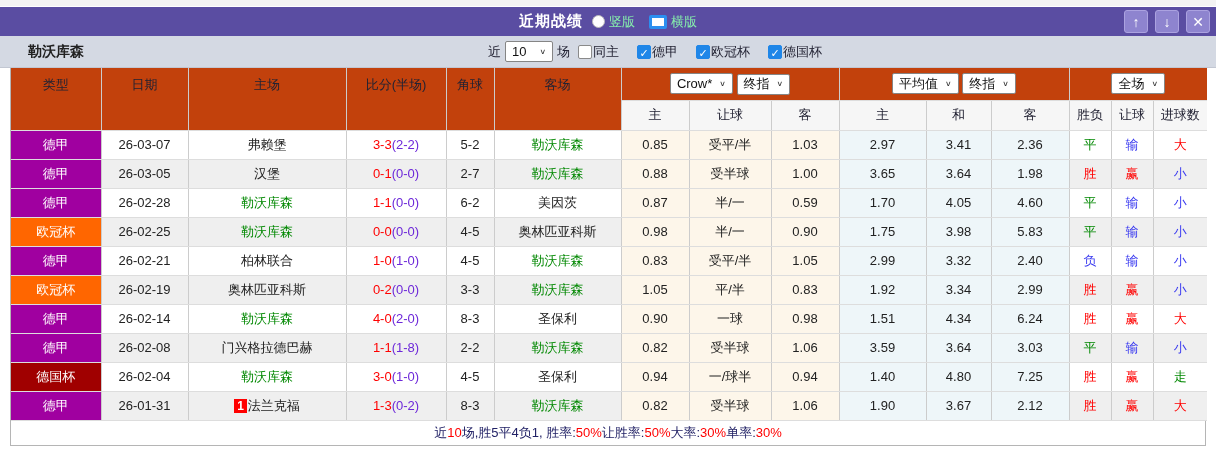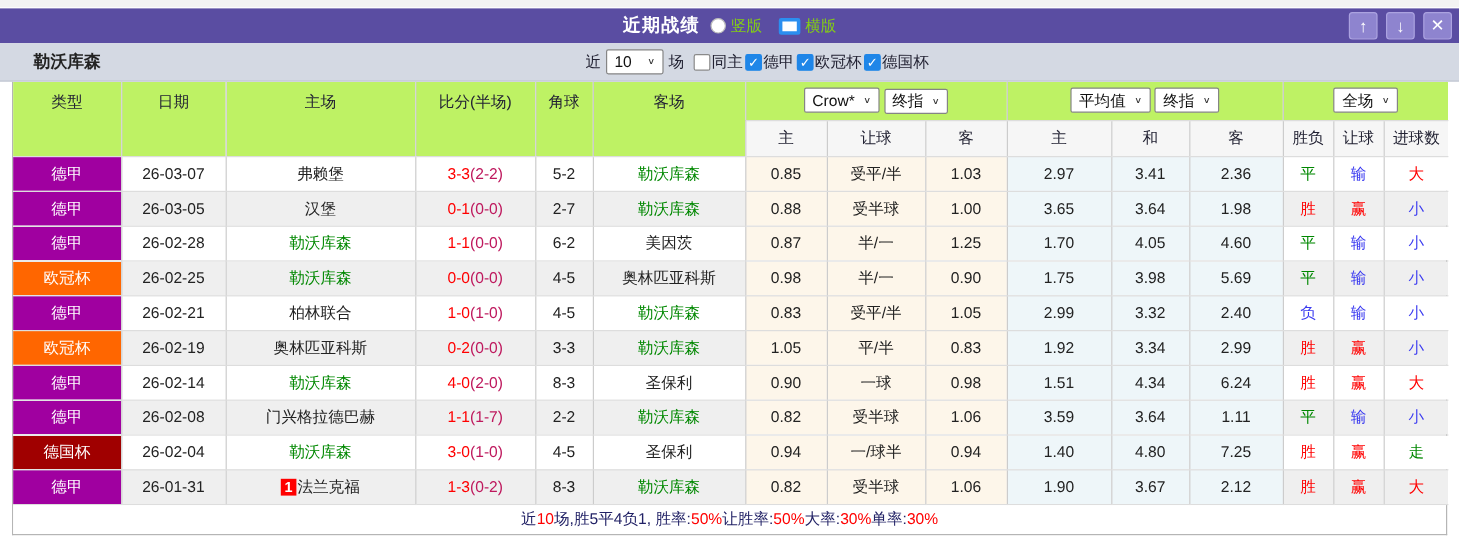--- a/index.html
+++ b/index.html
@@ -5,21 +5,21 @@
   * { margin:0; padding:0; box-sizing:border-box; }
   body { font-family:"Liberation Sans","DejaVu Sans",sans-serif; background:#fff; width:1216px; }
   .app { width:1216px; height:453px; background:#fff; position:relative; overflow:hidden; }
   .topstrip { height:7px; background:#f3f3f3; border-bottom:1px solid #fff; }
 
   
   .titlebar { height:29px; background:#5a4da2; position:relative; display:flex; align-items:center; justify-content:center; }
   .titlebar .center { display:flex; align-items:center; gap:9px; }
   .tb-title { color:#fff; font-weight:bold; font-size:15px; letter-spacing:1px; }
   .radio-group { display:flex; align-items:center; gap:14px; }
-  .radio-item { display:flex; align-items:center; gap:4px; color:#84cc16; font-size:13px; cursor:pointer; }
+  .radio-item { display:flex; align-items:center; gap:4px; color:#86efac; font-size:13px; cursor:pointer; }
   .radio { width:13px; height:13px; border-radius:50%; background:#fff; border:1px solid #bbb; display:inline-block; }
   .radio.sel { border:3px solid #2b8ff0; width:14px; height:14px; }
   .tb-buttons { position:absolute; right:6px; top:3px; display:flex; gap:7px; }
   .tb-btn { width:24px; height:23px; background:#8e84cf; border:1px solid #aba2e0; border-radius:3px; color:#fff; font-size:14px; font-weight:bold; display:flex; align-items:center; justify-content:center; cursor:pointer; }
 
   
   .filterbar { height:32px; background:#d4d9e3; position:relative; display:flex; align-items:center; border-bottom:1px solid #c2c7d2; }
   .team-name { position:absolute; left:28px; font-weight:bold; font-size:14px; color:#222; }
   .filters { position:absolute; left:488px; display:flex; align-items:center; font-size:13px; color:#223; gap:4px; }
   .cb { width:14px; height:14px; border:1px solid #8a8a8a; background:#fff; border-radius:2px; display:inline-block; margin-right:1px; vertical-align:-2px; }
@@ -28,31 +28,31 @@
 
   
   .sel { display:inline-flex; align-items:center; justify-content:space-between; gap:7px; background:#fff; border:1px solid #858585; border-radius:2px; padding:1px 6px; height:21px; font-size:13px; color:#111; cursor:pointer; }
   .chev { font-size:9px; color:#333; transform:scaleY(0.8); }
 
   
   .tablewrap { margin:0 10px; border:1px solid #b5b5b5; border-top:none; }
   table { border-collapse:collapse; table-layout:fixed; width:1196px; }
   th, td { border-right:1px solid #ccc; border-bottom:1px solid #ddd; text-align:center; font-weight:normal; font-size:13px; color:#222; overflow:hidden; white-space:nowrap; }
   th:last-child, td:last-child { border-right:none;margin-left:15px; }
-  thead tr.h1 th { background:#bef264; height:32px; }
+  thead tr.h1 th { background:#c2410c; height:32px; }
   thead th.span2 { vertical-align:top; padding-top:8px; background:#e4e6e8; color:#223; }
   thead tr.h2 th { background:#f6f6f6; height:30px; color:#223; }
   tbody td { height:29px; }
   tbody tr:nth-child(even) td { background:#efefef; }
   tbody tr:nth-child(odd) td { background:#fff; }
   tbody td.league { color:#fff; font-size:13px; }
   tbody td.cream { background:#fdf6ea !important; }
   tbody td.blue  { background:#eef6f9 !important; }
   .c-red { color:#ff0000; } .c-green { color:#008800; } .c-blue { color:#3a3af0; } .c-dark { color:#223; }
-  .ft { color:#ff0000; } .ht { color:#be185d; }
+  .ft { color:#ff0000; } .ht { color:#6d28d9; }
   .badge1 { display:inline-block; background:#ff0000; color:#fff; font-size:12px; font-weight:bold; padding:0 3px; margin-right:1px; }
   .green-team { color:#008800; }
 
   
   .footer { height:24px; display:flex; align-items:center; justify-content:center; font-size:13px; background:#fff; }
   .footer .c-dark { color:#222266; }
 </style>
 </head>
 <body>
 
@@ -88,21 +88,21 @@
 
   <div class="filterbar">
     <span class="team-name">勒沃库森</span>
     <div class="filters">
       <span>近</span>
       <span class="sel" style="width:48px">
         <span>10</span>
           <span class="chev">∨</span>
       </span>
       <span>场</span>
-      <span style="display:flex;align-items:center;gap:2px;margin-left:4px">
+      <span style="display:flex;align-items:center;gap:18px;margin-left:4px">
           <span class="cb-item">
             <span class="cb"></span>
             <span>同主</span>
           </span>
           <span class="cb-item">
             <span class="cb checked">✓</span>
             <span>德甲</span>
           </span>
           <span class="cb-item">
             <span class="cb checked">✓</span>
@@ -219,41 +219,41 @@
           </tr>
           <tr>
             <td class="league" style="background: rgb(160, 0, 160);">德甲</td>
             <td>26-02-28</td>
             <td class="green-team">勒沃库森</td>
             <td><span class="ft">1-1</span><span class="ht">(0-0)</span></td>
             <td>6-2</td>
             <td>美因茨</td>
             <td class="cream">0.87</td>
             <td class="cream">半/一</td>
-            <td class="cream">1.25</td>
+            <td class="cream">0.59</td>
             <td class="blue">1.70</td>
             <td class="blue">4.05</td>
             <td class="blue">4.60</td>
             <td class="c-green">平</td>
             <td class="c-blue">输</td>
             <td class="c-blue">小</td>
           </tr>
           <tr>
             <td class="league" style="background: rgb(255, 102, 0);">欧冠杯</td>
             <td>26-02-25</td>
             <td class="green-team">勒沃库森</td>
             <td><span class="ft">0-0</span><span class="ht">(0-0)</span></td>
             <td>4-5</td>
             <td>奥林匹亚科斯</td>
             <td class="cream">0.98</td>
             <td class="cream">半/一</td>
             <td class="cream">0.90</td>
             <td class="blue">1.75</td>
             <td class="blue">3.98</td>
-            <td class="blue">5.69</td>
+            <td class="blue">5.83</td>
             <td class="c-green">平</td>
             <td class="c-blue">输</td>
             <td class="c-blue">小</td>
           </tr>
           <tr>
             <td class="league" style="background: rgb(160, 0, 160);">德甲</td>
             <td>26-02-21</td>
             <td>柏林联合</td>
             <td><span class="ft">1-0</span><span class="ht">(1-0)</span></td>
             <td>4-5</td>
@@ -299,29 +299,29 @@
             <td class="blue">4.34</td>
             <td class="blue">6.24</td>
             <td class="c-red">胜</td>
             <td class="c-red">赢</td>
             <td class="c-red">大</td>
           </tr>
           <tr>
             <td class="league" style="background: rgb(160, 0, 160);">德甲</td>
             <td>26-02-08</td>
             <td>门兴格拉德巴赫</td>
-            <td><span class="ft">1-1</span><span class="ht">(1-7)</span></td>
+            <td><span class="ft">1-1</span><span class="ht">(1-8)</span></td>
             <td>2-2</td>
             <td class="green-team">勒沃库森</td>
             <td class="cream">0.82</td>
             <td class="cream">受半球</td>
             <td class="cream">1.06</td>
             <td class="blue">3.59</td>
             <td class="blue">3.64</td>
-            <td class="blue">1.11</td>
+            <td class="blue">3.03</td>
             <td class="c-green">平</td>
             <td class="c-blue">输</td>
             <td class="c-blue">小</td>
           </tr>
           <tr>
             <td class="league" style="background: rgb(160, 0, 0);">德国杯</td>
             <td>26-02-04</td>
             <td class="green-team">勒沃库森</td>
             <td><span class="ft">3-0</span><span class="ht">(1-0)</span></td>
             <td>4-5</td>

